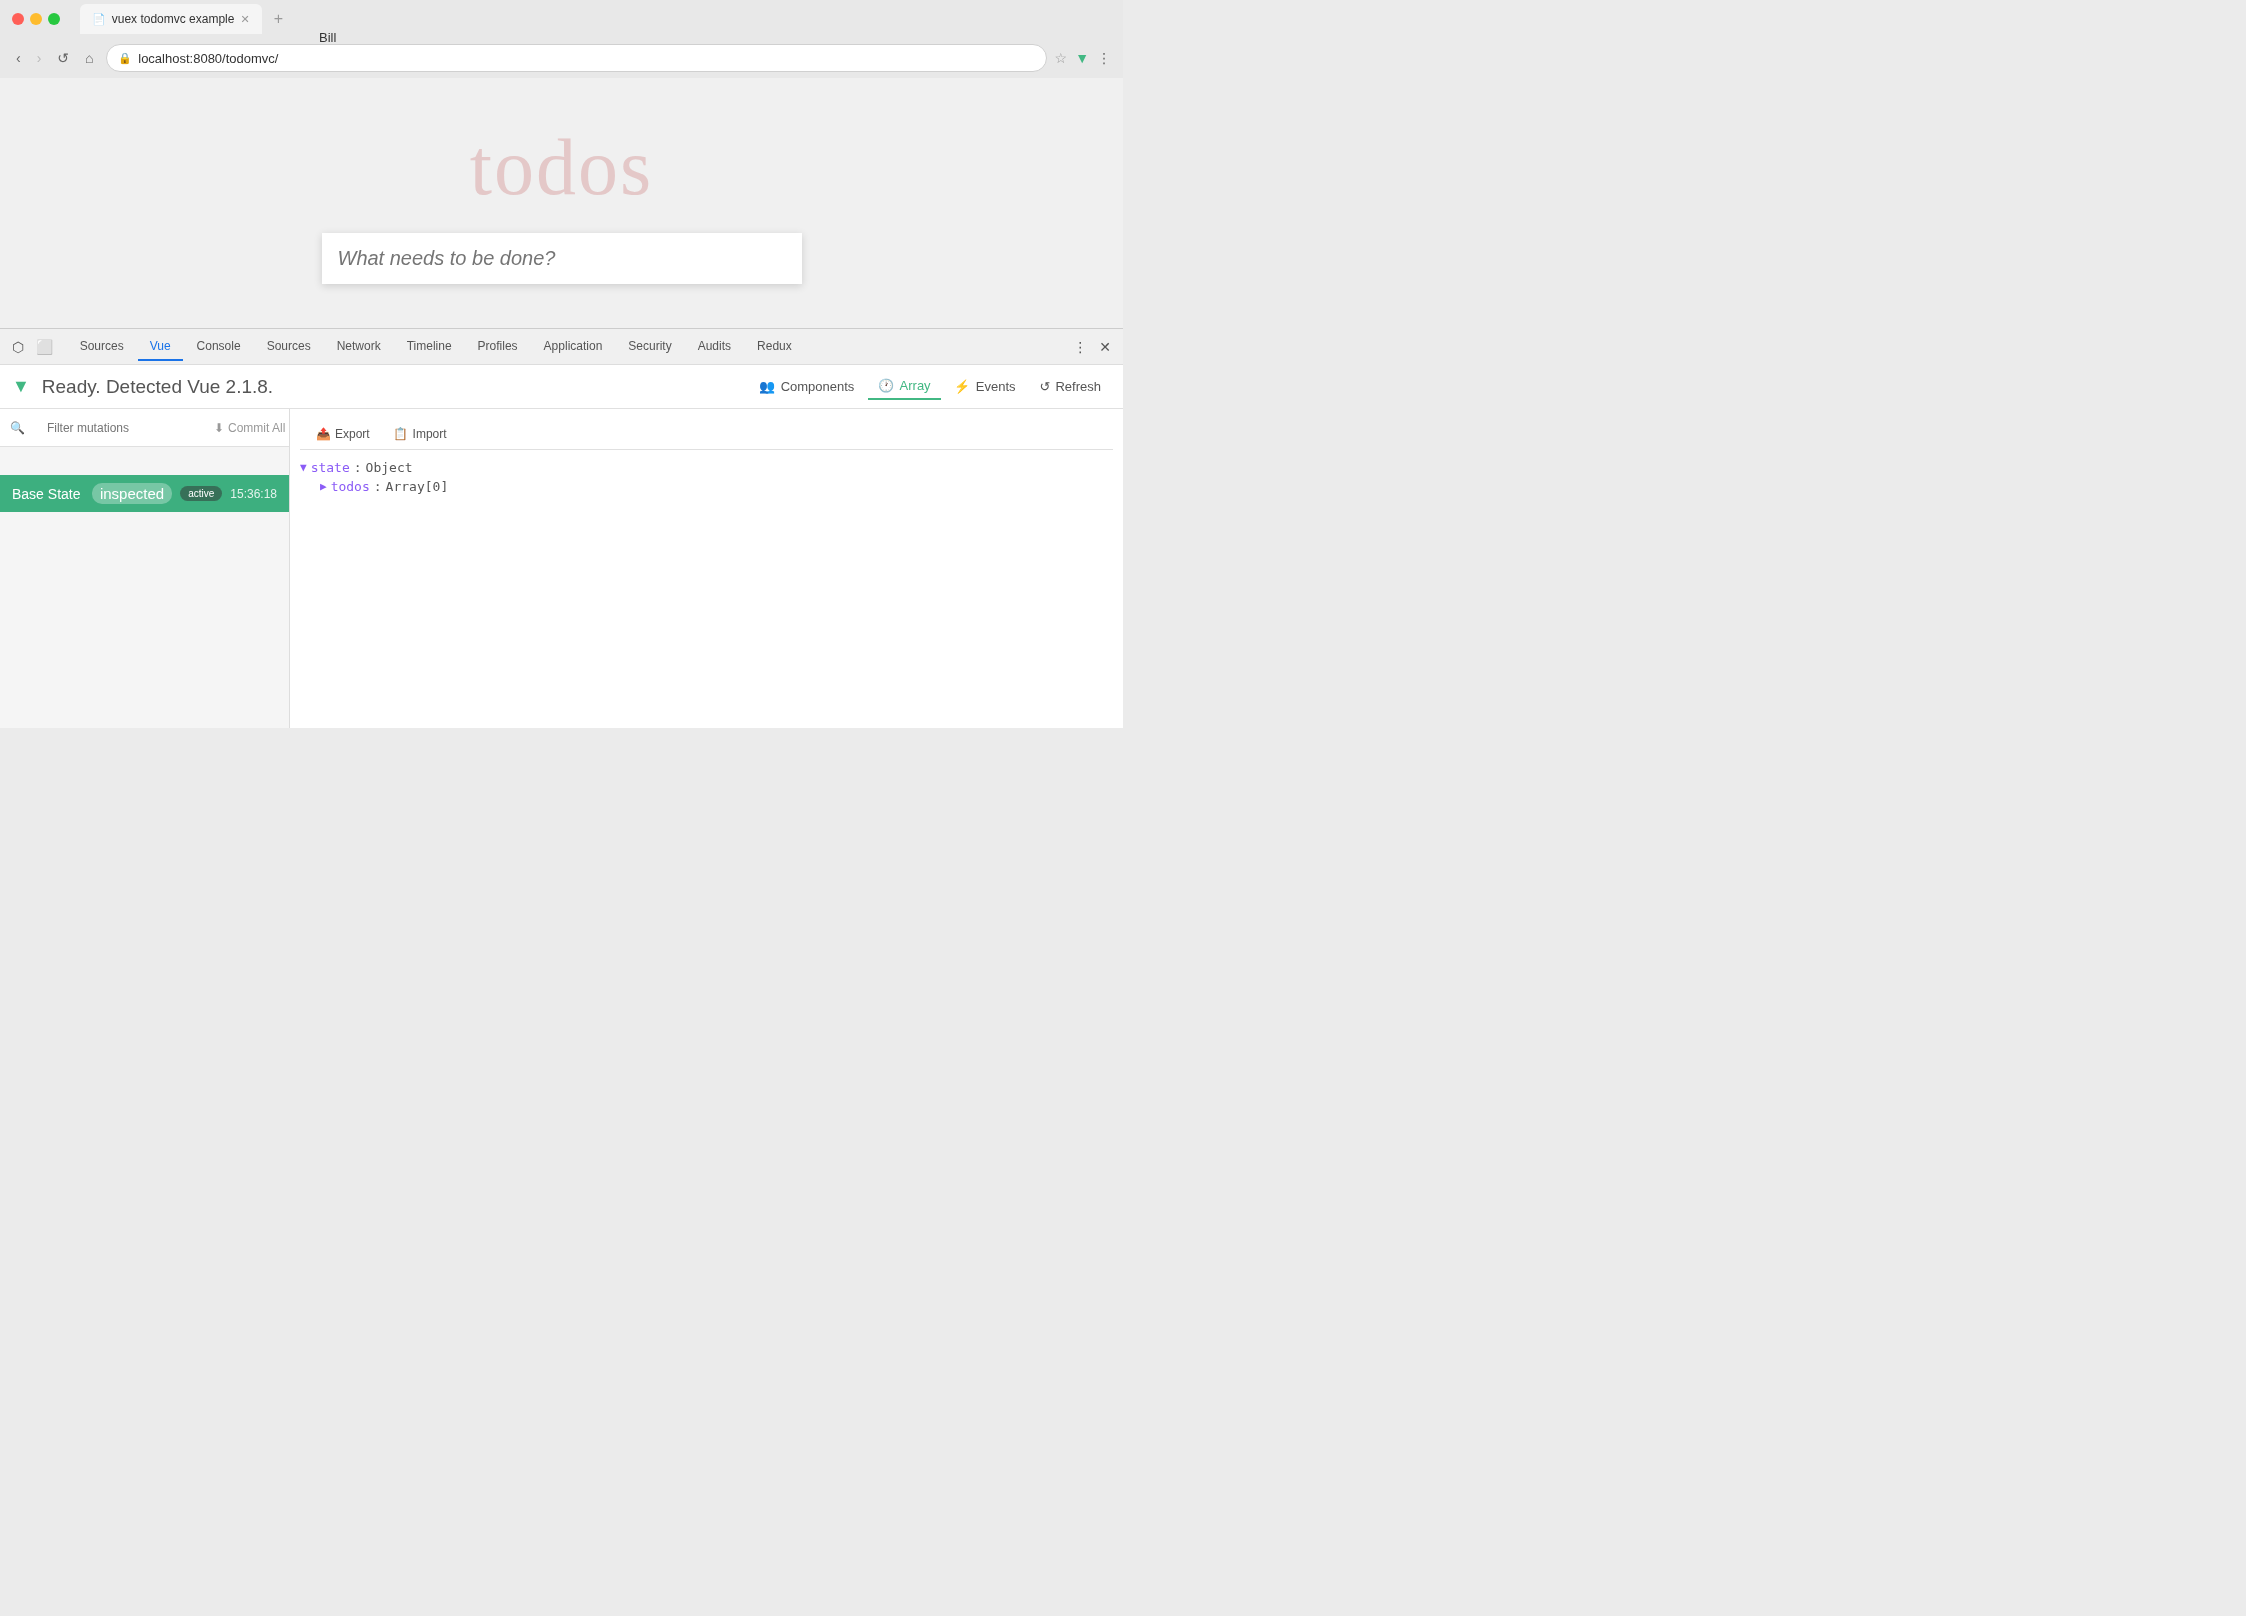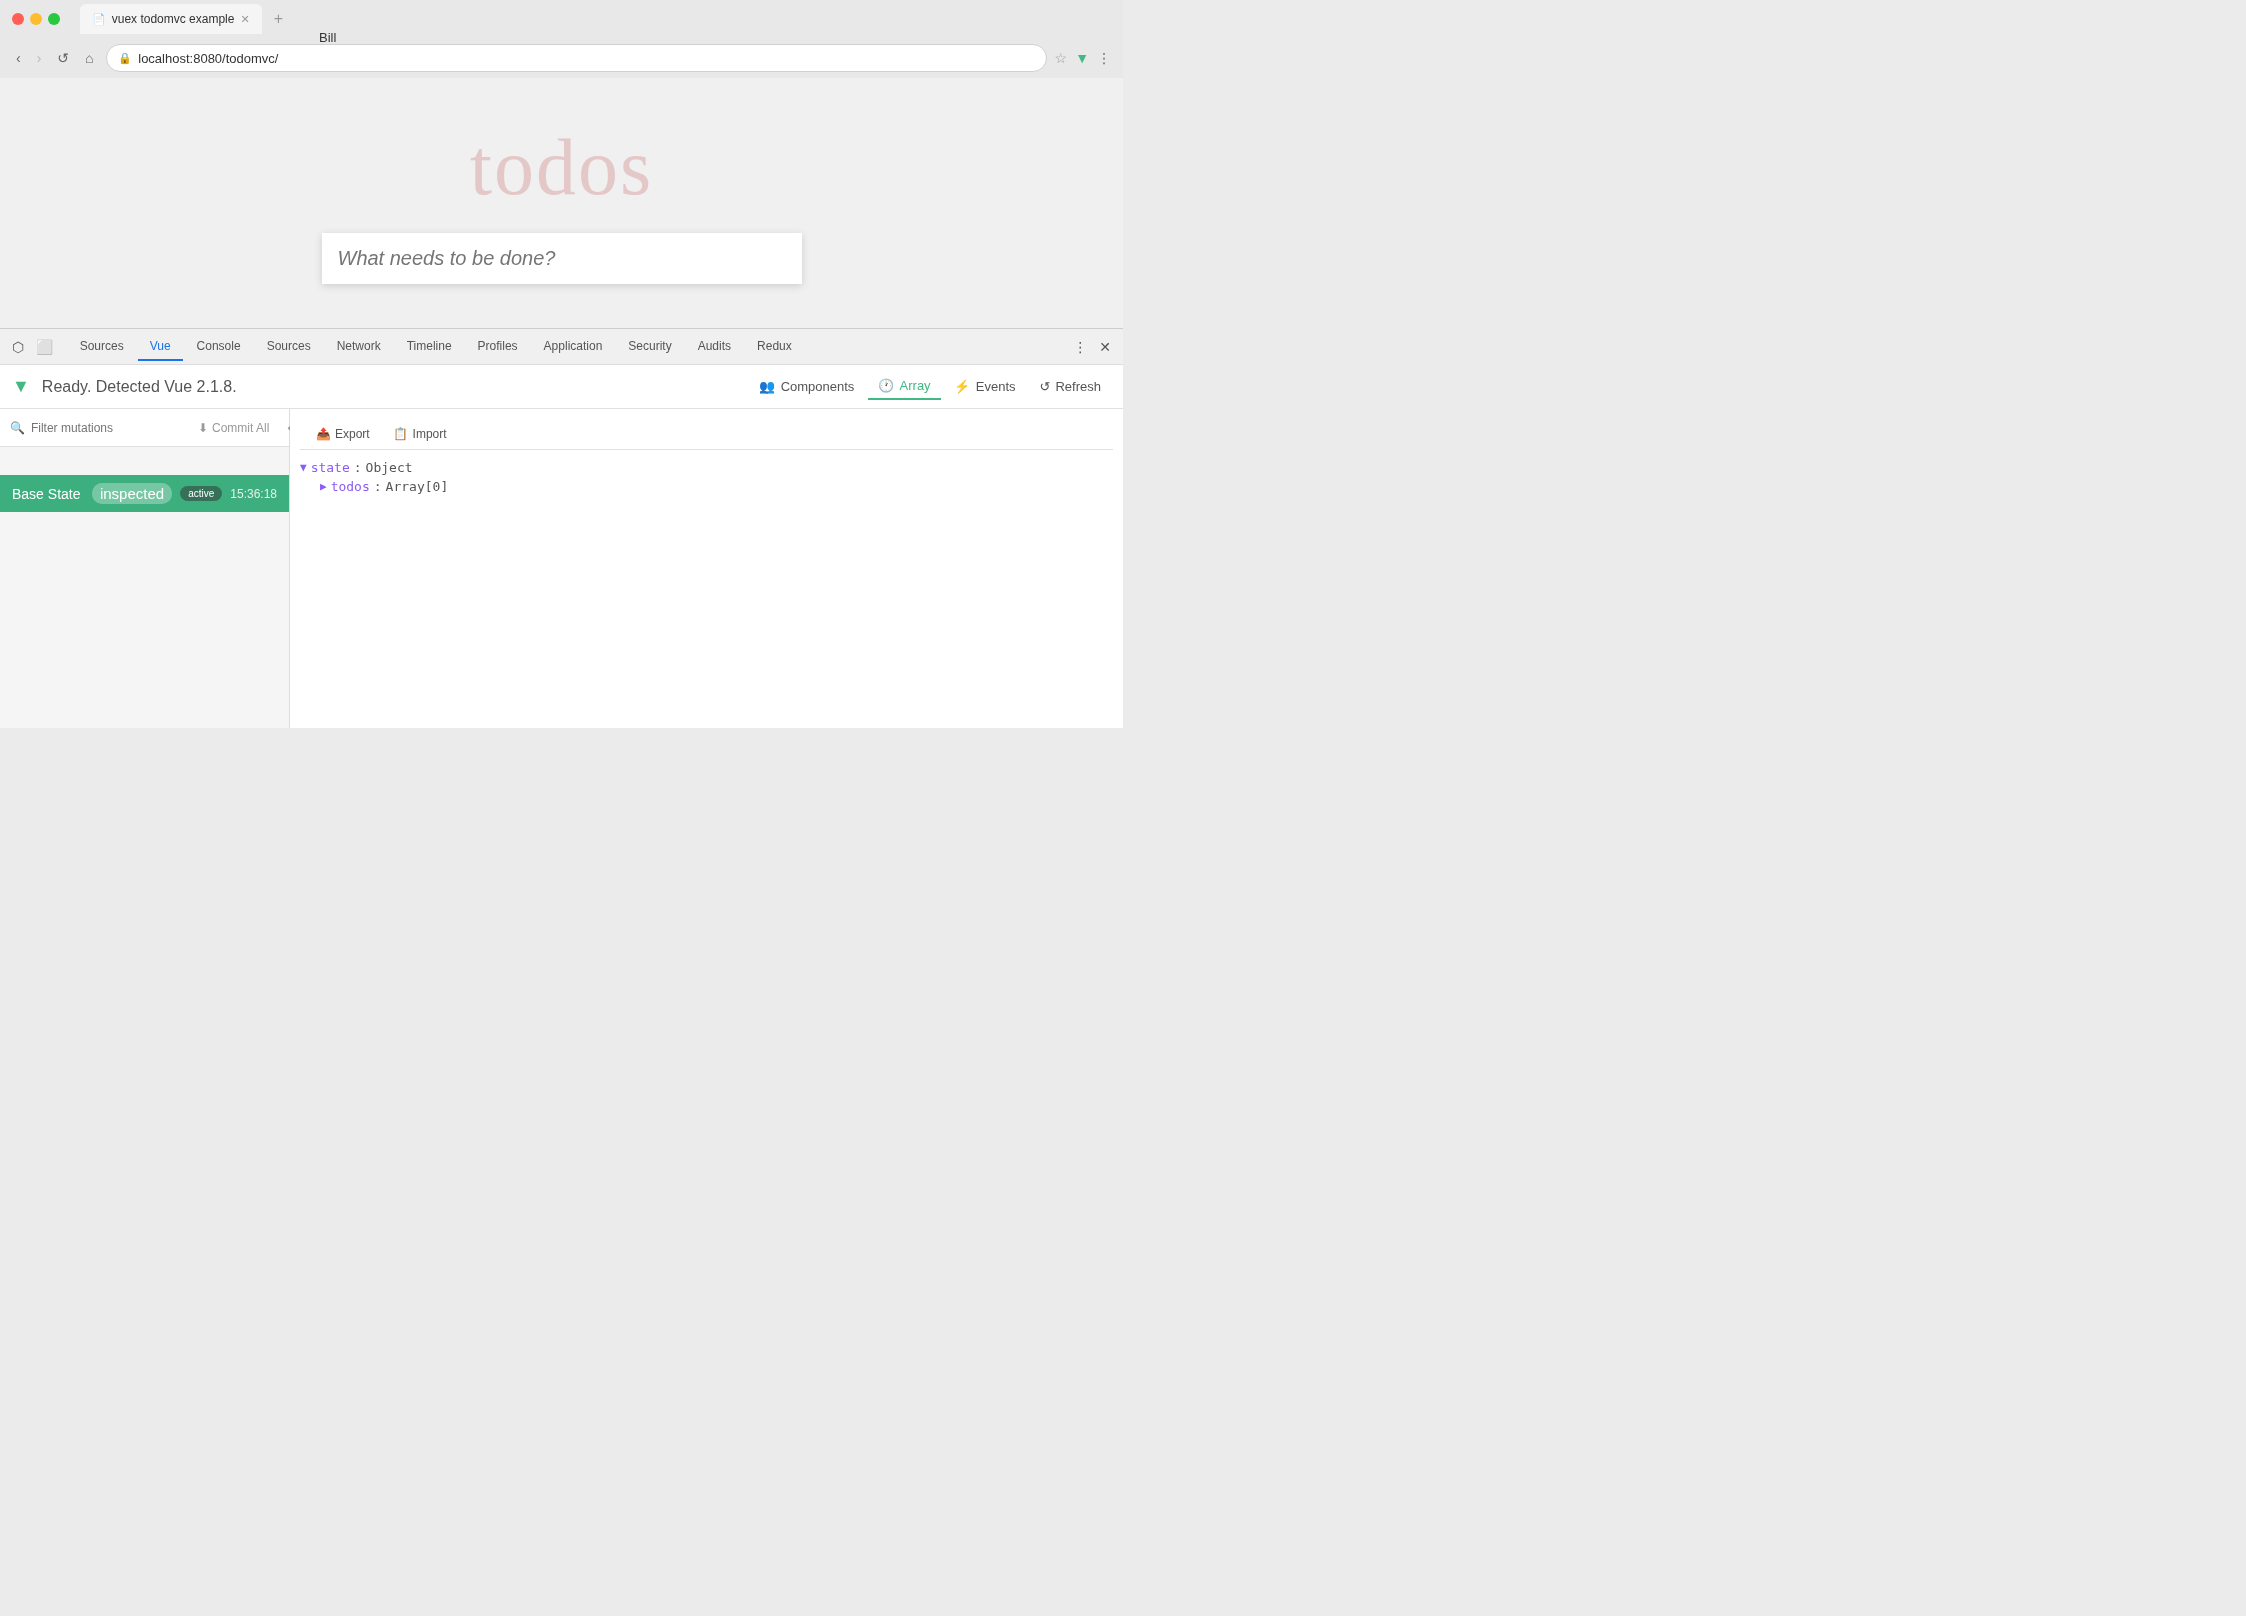--- a/index.html
+++ b/index.html
@@ -46,30 +46,30 @@
     .devtools-tab.active { color: #1a73e8; border-bottom: 2px solid #1a73e8; }
     .devtools-icons { display: flex; align-items: center; gap: 4px; margin-right: 8px; }
     .devtools-icon-btn { background: none; border: none; cursor: pointer; font-size: 14px; color: #555; padding: 4px; }
     .devtools-actions { margin-left: auto; display: flex; gap: 4px; }
     .devtools-action-btn { background: none; border: none; cursor: pointer; font-size: 14px; color: #555; padding: 4px; }
 
     
     .vue-panel { flex: 1; display: flex; flex-direction: column; }
     .vue-toolbar { display: flex; align-items: center; padding: 6px 12px; background: white; border-bottom: 1px solid #e0e0e0; gap: 8px; height: 44px; }
     .vue-logo { color: #42b883; font-weight: bold; font-size: 18px; margin-right: 4px; }
-    .vue-status { font-size: 16px; color: #555; flex: 1; }
+    .vue-status { font-size: 19px; color: #555; flex: 1; }
     .vue-toolbar-btns { display: flex; align-items: center; gap: 4px; }
     .toolbar-btn { display: flex; align-items: center; gap: 5px; padding: 5px 10px; font-size: 13px; color: #555; cursor: pointer; border-radius: 3px; background: none; border: none; }
     .toolbar-btn.active-tab { color: #42b883; border-bottom: 2px solid #42b883; border-radius: 0; }
 
     
     .vuex-content { flex: 1; display: flex; }
     .mutations-panel { width: 290px; border-right: 1px solid #ddd; display: flex; flex-direction: column; }
     .mutations-toolbar { display: flex; align-items: center; padding: 6px 10px; border-bottom: 1px solid #e0e0e0; gap: 6px; background: white; height: 38px; }
-    .filter-input { flex: 1; border: none; outline: none; font-size: 12px; color: #666; background: transparent; }
+    .filter-input { flex: 1; border: none; outline: none; font-size: 12px; color: #666; background: transparent; margin-left: 16px; }
     .search-icon { font-size: 12px; color: #999; }
     .mutation-action-btn { display: flex; align-items: center; gap: 4px; font-size: 12px; color: #999; background: none; border: none; cursor: pointer; padding: 2px 6px; white-space: nowrap; }
     .mutation-action-btn.recording { color: #555; }
     .record-dot { width: 10px; height: 10px; border-radius: 50%; background: #e44; display: inline-block; }
     .mutations-list { flex: 1; overflow-y: auto; margin-top: 28px; }
     .mutation-item { display: flex; align-items: center; padding: 8px 12px; background: #3daf7f; color: white; gap: 8px; }
     .mutation-name { font-size: 14px; font-weight: 500; flex: 1; }
     .badge-inspected { background: rgba(255,255,255,0.3); color: white; font-size: 15px; padding: 2px 8px; border-radius: 10px; }
     .badge-active { background: rgba(50, 50, 50, 0.5); color: white; font-size: 10px; padding: 2px 8px; border-radius: 10px; text-align: right; }
     .mutation-time { font-size: 12px; color: rgba(255,255,255,0.85); }

